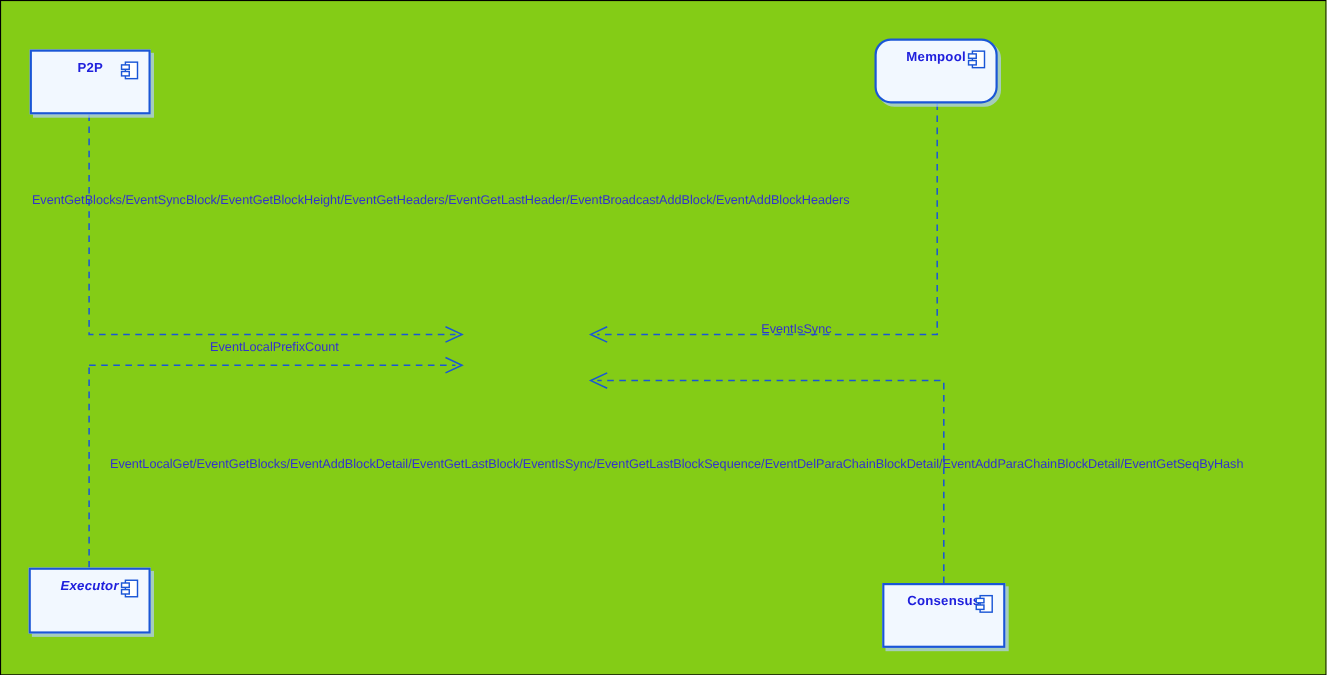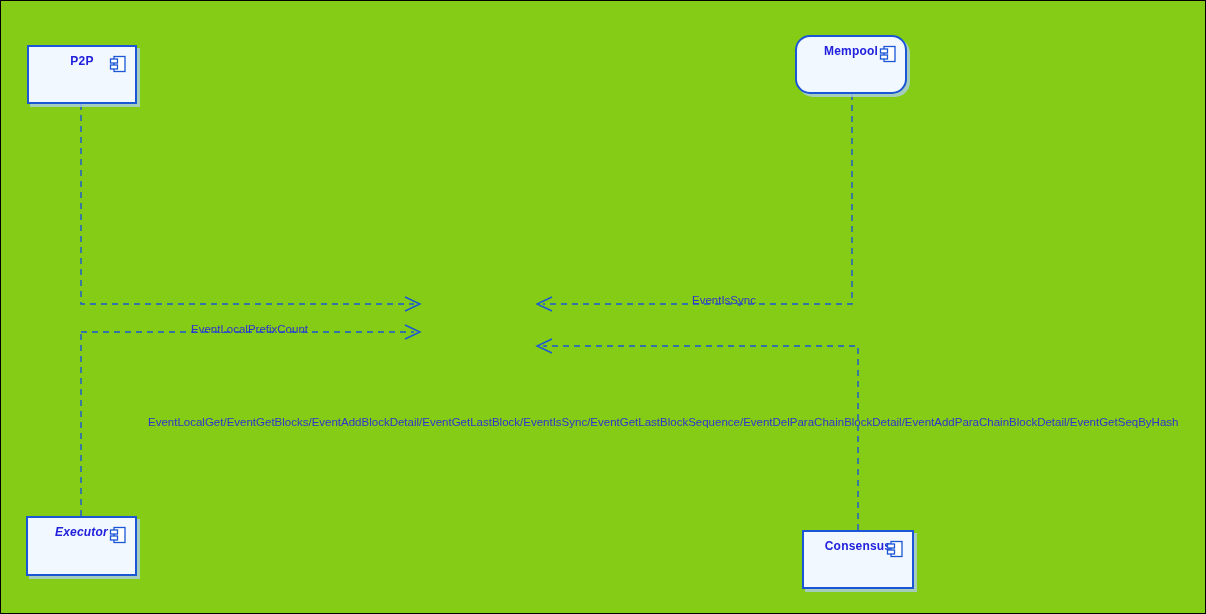--- a/index.html
+++ b/index.html
@@ -125,20 +125,21 @@
 
   <div class="component-node" style="left:801px; top:529px; width:112px; height:59px;">
     <div class="component-title">Consensus</div>
     <svg class="component-glyph" viewBox="0 0 18 18" xmlns="http://www.w3.org/2000/svg">
       <rect x="5" y="1.5" width="11" height="15" fill="#ffffff" stroke="#1a56d6" stroke-width="1.3"></rect>
       <rect x="1.5" y="4" width="7" height="4" fill="#ffffff" stroke="#1a56d6" stroke-width="1.3"></rect>
       <rect x="1.5" y="10" width="7" height="4" fill="#ffffff" stroke="#1a56d6" stroke-width="1.3"></rect>
     </svg>
   </div>
 
+  <div class="edge-label" style="left:28px; top:174px;">EventGetBlocks/EventSyncBlock/EventGetBlockHeight/EventGetHeaders/EventGetLastHeader/EventBroadcastAddBlock/EventAddBlockHeaders</div>
 
-  <div class="edge-label" style="left:99px; top:414px;margin-left:48px;">EventLocalGet/EventGetBlocks/EventAddBlockDetail/EventGetLastBlock/EventIsSync/EventGetLastBlockSequence/EventDelParaChainBlockDetail/EventAddParaChainBlockDetail/EventGetSeqByHash</div>
+  <div class="edge-label" style="left:99px; top:414px;">EventLocalGet/EventGetBlocks/EventAddBlockDetail/EventGetLastBlock/EventIsSync/EventGetLastBlockSequence/EventDelParaChainBlockDetail/EventAddParaChainBlockDetail/EventGetSeqByHash</div>
 
-  <div class="edge-label" style="left:190px; top:321px;">EventLocalPrefixCount</div>
+  <div class="edge-label" style="left:190px; top:308px;">EventLocalPrefixCount</div>
 
   <div class="edge-label" style="left:691px; top:292px;">EventIsSync</div>
 
 </div>
 
 </body></html>

